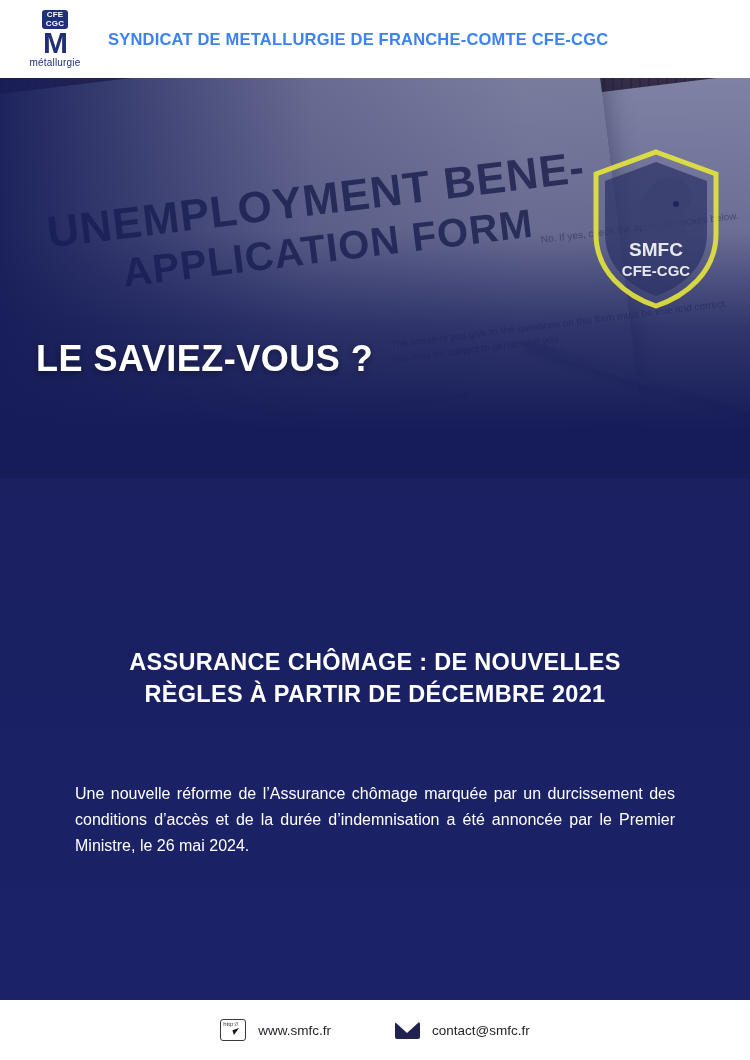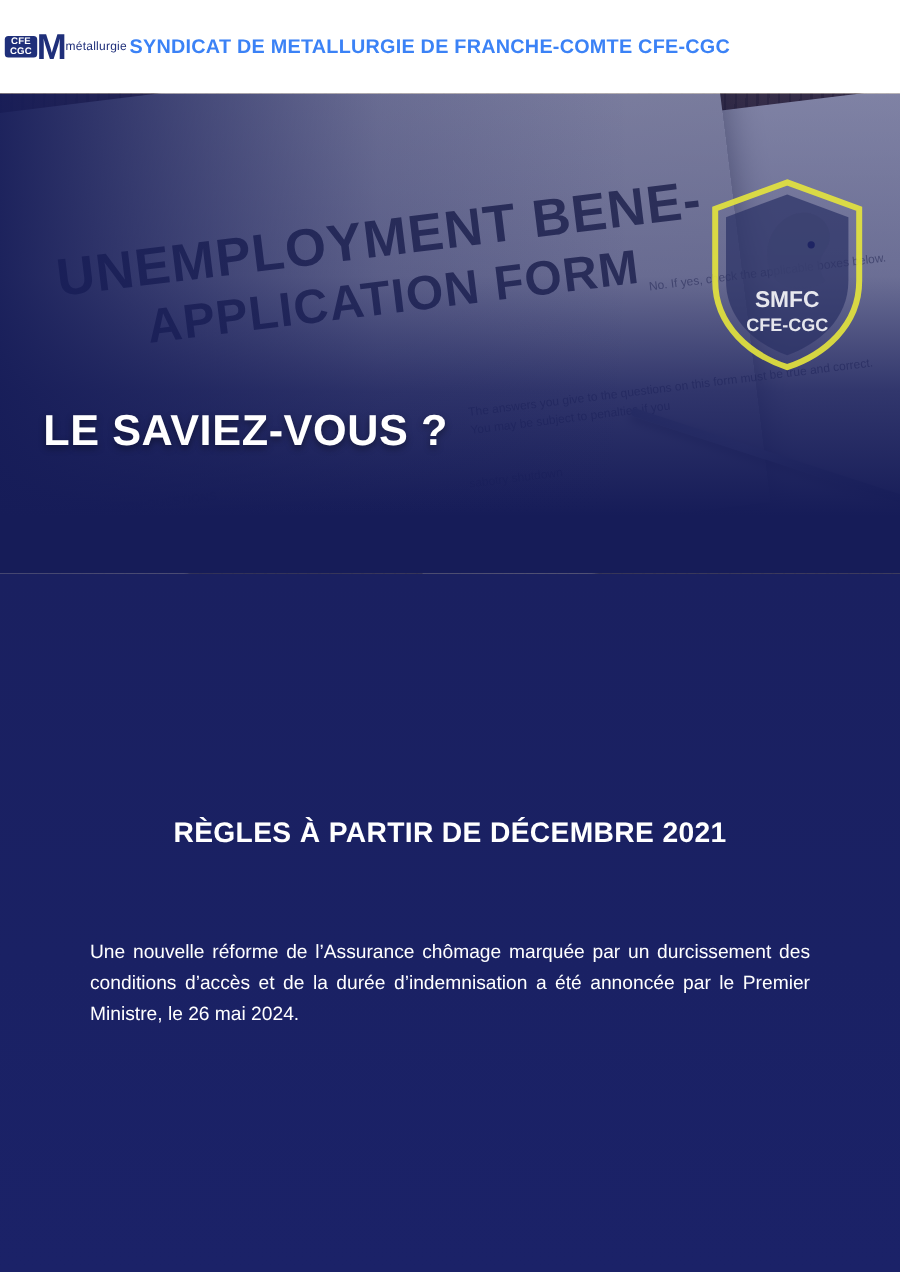--- a/index.html
+++ b/index.html
@@ -30,21 +30,21 @@
     flex: 0 0 78px;
     background: #ffffff;
     display: flex;
     align-items: center;
     padding: 0 18px;
   }
   .logo {
     width: 74px;
     flex: 0 0 74px;
     display: flex;
-    flex-direction: row;
+    flex-direction: column;
     align-items: center;
     justify-content: center;
     user-select: none;
   }
   .logo-badge {
     font-size: 8px;
     font-weight: bold;
     color: #ffffff;
     background: #1f2f7a;
     border-radius: 3px;
@@ -325,20 +325,30 @@
       <circle cx="86" cy="56" r="3" fill="#1a2060"></circle>
       <text x="66" y="108" text-anchor="middle" font-family="Liberation Sans, sans-serif" font-size="19" font-weight="bold" fill="#ffffff" opacity="0.92">SMFC</text>
       <text x="66" y="128" text-anchor="middle" font-family="Liberation Sans, sans-serif" font-size="15" font-weight="bold" fill="#ffffff" opacity="0.92">CFE-CGC</text>
     </svg>
 
     <div class="kicker">LE SAVIEZ-VOUS ?</div>
   </div>
 
   <div class="body">
     <h2 class="headline">
-      <br>
+      <span>ASSURANCE CHÔMAGE : DE NOUVELLES</span><br>
       <span>RÈGLES À PARTIR DE DÉCEMBRE 2021</span>
     </h2>
     <p class="paragraph">Une nouvelle réforme de l’Assurance chômage marquée par un durcissement des conditions d’accès et de la durée d’indemnisation a été annoncée par le Premier Ministre, le 26 mai 2024.</p>
   </div>
 
+  <div class="footer">
+    <div class="footer-item">
+      <span class="browser-ico">http://</span>
+      <span>www.smfc.fr</span>
+    </div>
+    <div class="footer-item">
+      <span class="mail-ico"></span>
+      <span>contact@smfc.fr</span>
+    </div>
+  </div>
 
 </div>
 
 </body></html>

